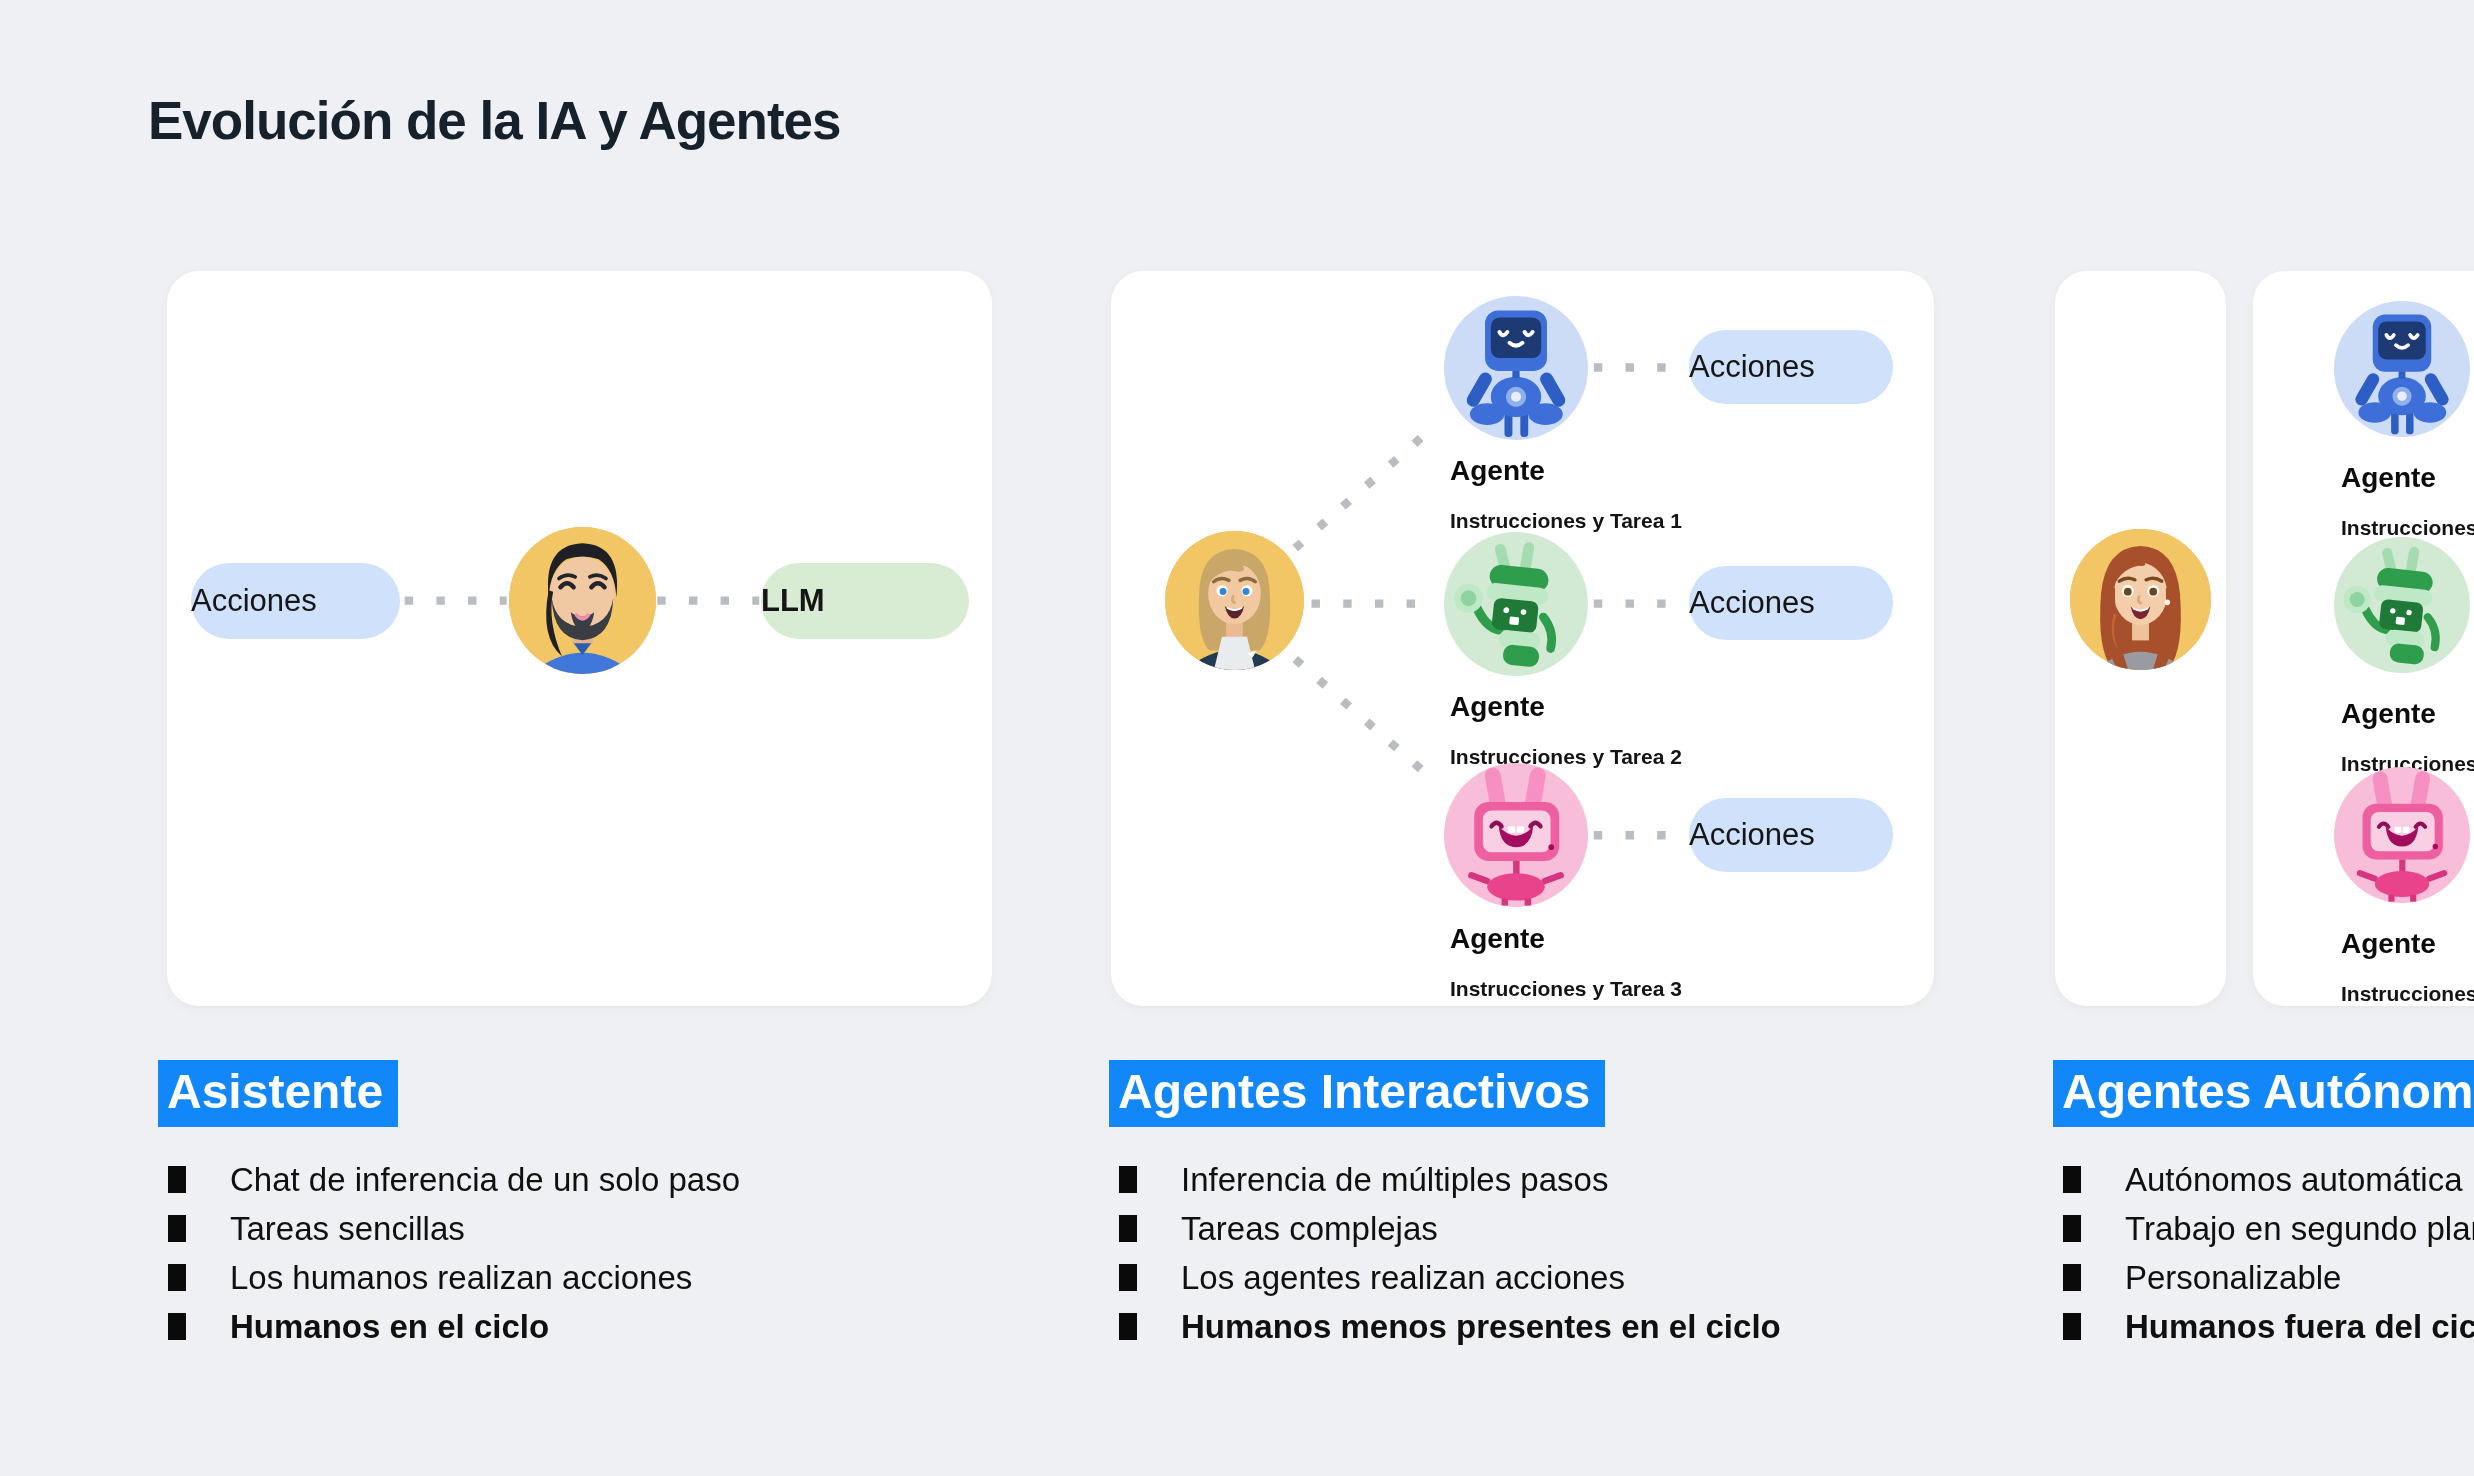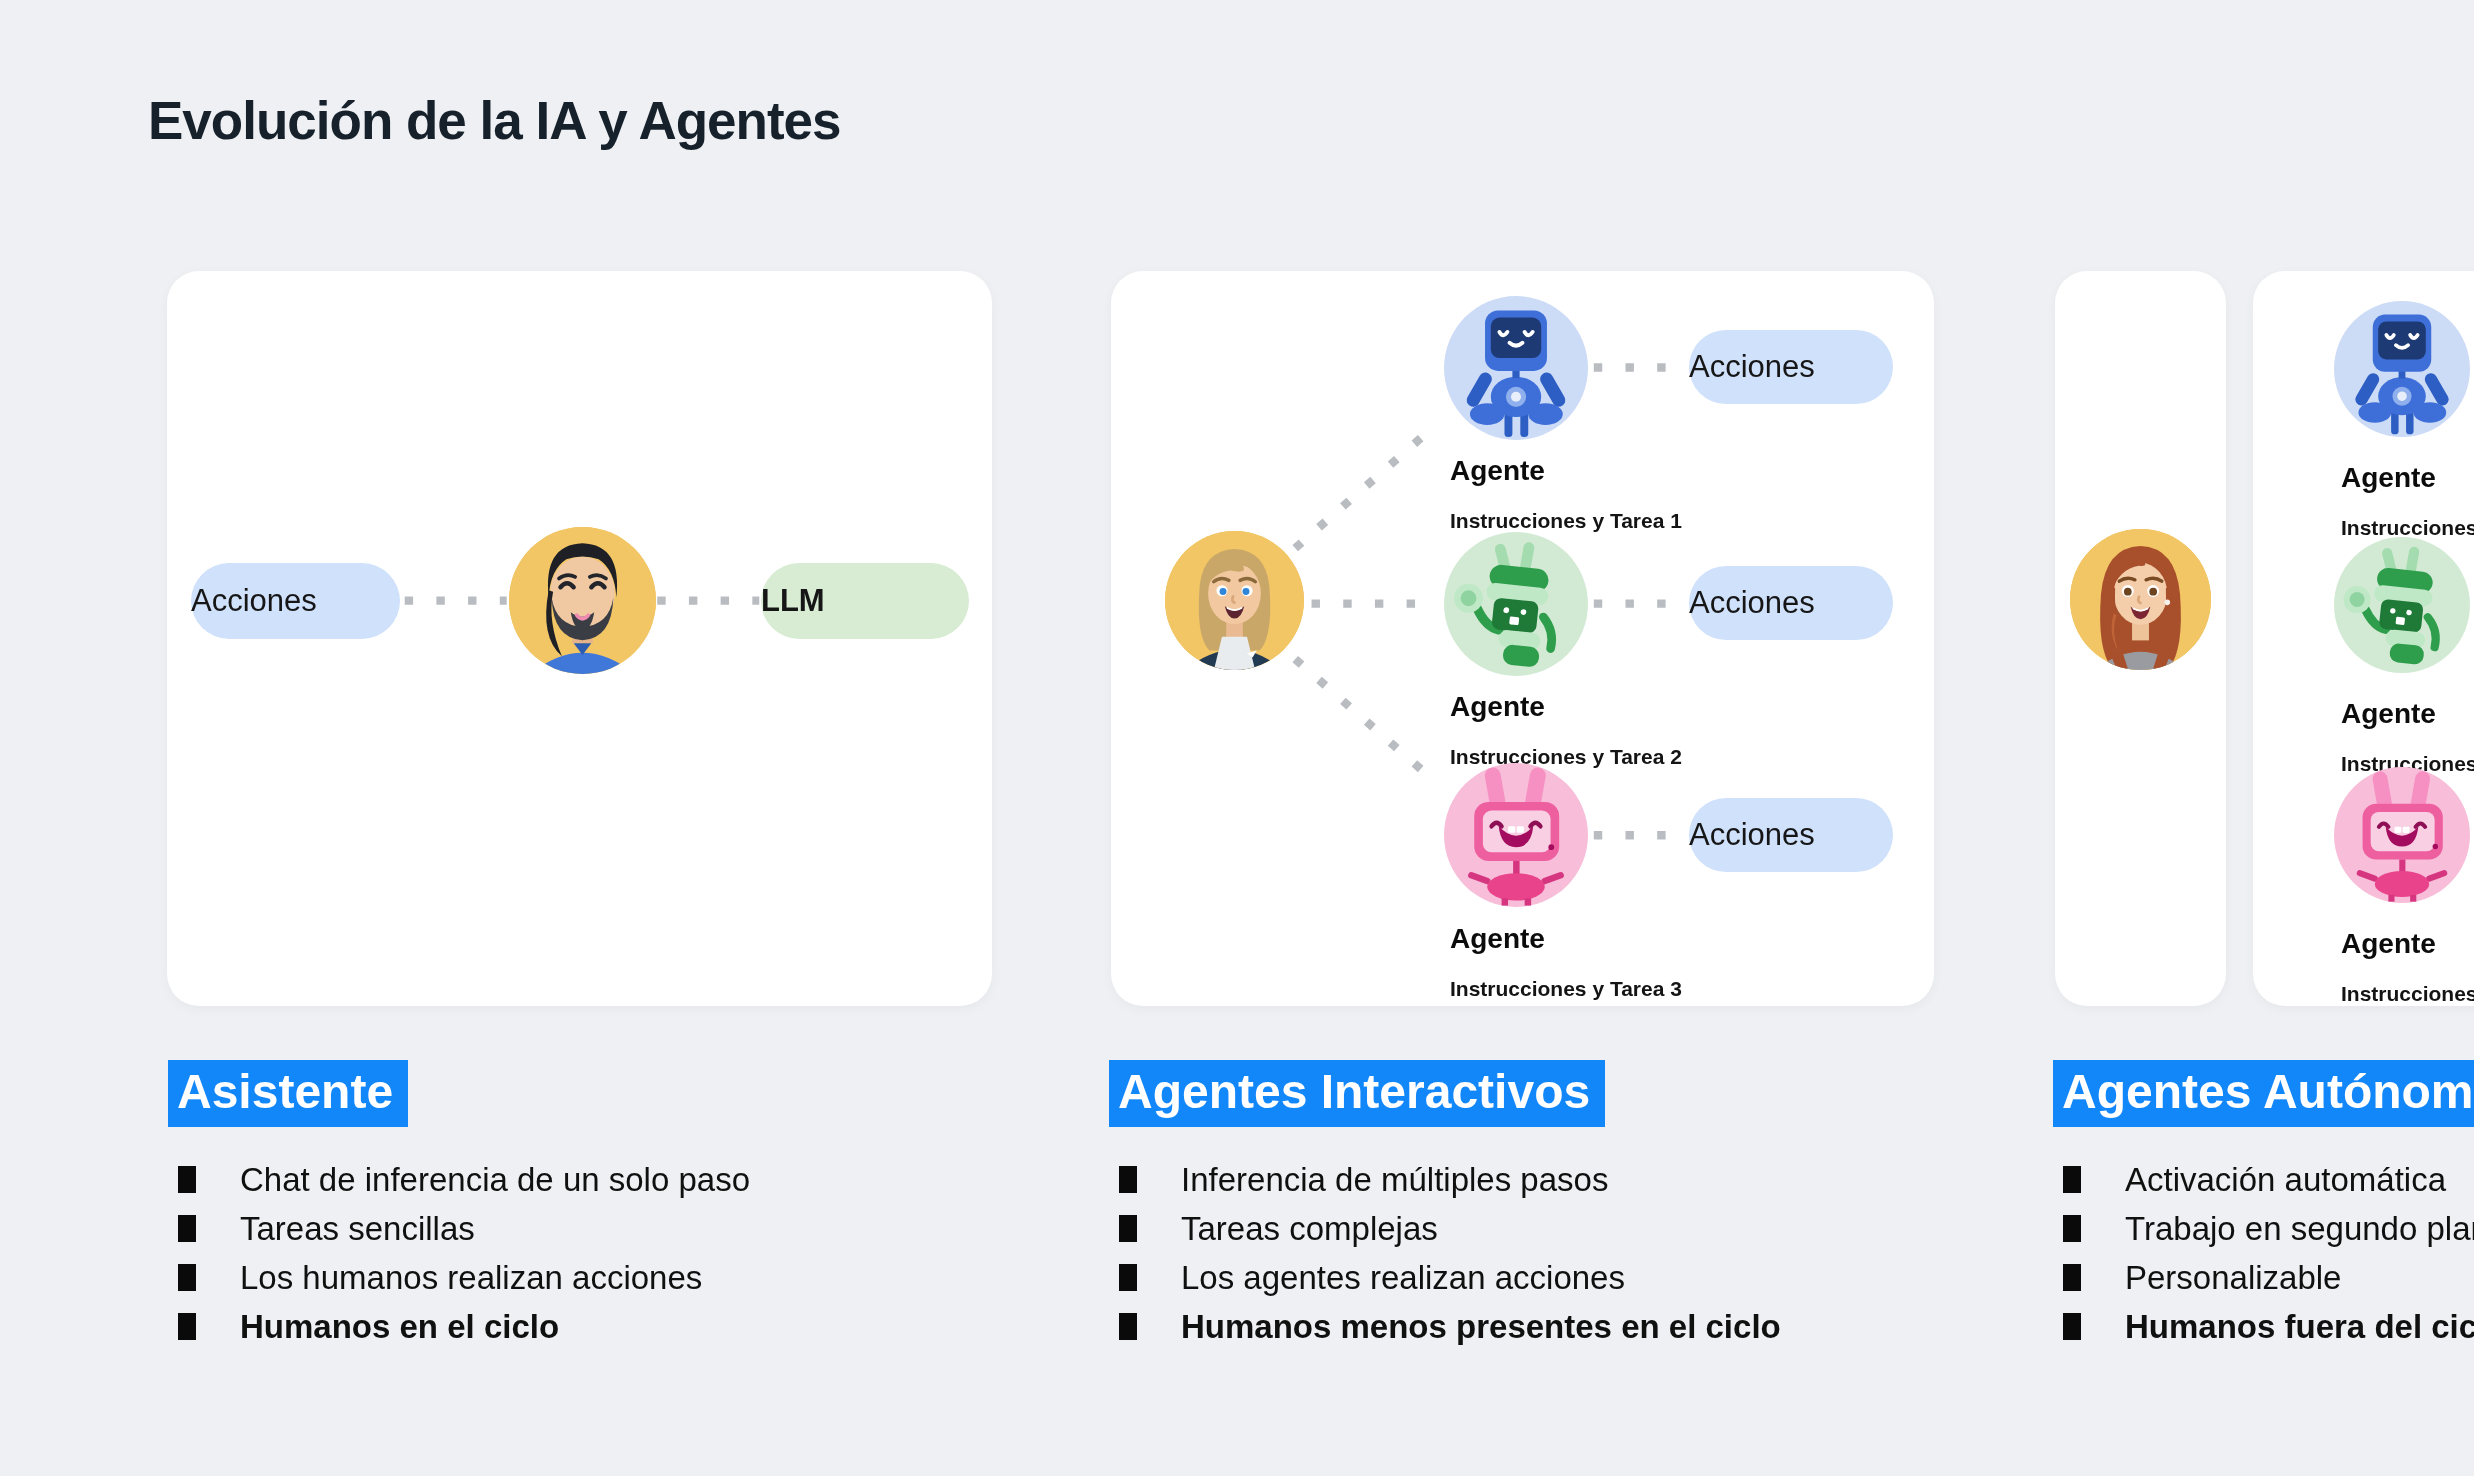--- a/index.html
+++ b/index.html
@@ -49,21 +49,21 @@
   .agent-name{font-size:28px;font-weight:700;line-height:1.15;}
   .agent-task{font-size:21px;font-weight:700;line-height:1.3;margin-top:20px;color:#141414;}
   .caption{position:absolute;top:1060px;width:921px;}
   .hl{
     display:inline-block;
     background:var(--color-heading_bg,#1287fa);
     color:var(--color-heading_text,#ffffff);
     font-size:48px;font-weight:700;line-height:1.0;
     padding:8px 15px 11px 9px;margin:0;
   }
-  .cap1{left:168px;}
+  .cap1{left:158px;}
   .cap2{left:1109px;}
   .cap3{left:2053px;}
   .bullets{list-style:none;margin:28px 0 0 0;padding:0;}
   .bullets li{
     display:flex;align-items:center;height:49px;
     font-size:33px;color:var(--color-body_text,#101010);
   }
   .bullets li.b-bold{font-weight:700;}
   .sq{
     flex:none;width:18px;height:27px;
@@ -370,21 +370,21 @@
           <span>Humanos menos presentes en el ciclo</span>
         </li>
     </ul>
   </div>
 
   <div class="caption cap3">
     <h2 class="hl">Agentes Autónomos</h2>
     <ul class="bullets">
       <li>
           <span class="sq"></span>
-          <span>Activación automática</span>
+          <span>Autónomos automática</span>
         </li>
       <li>
           <span class="sq"></span>
           <span>Trabajo en segundo plano</span>
         </li>
       <li>
           <span class="sq"></span>
           <span>Personalizable</span>
         </li>
       <li class="b-bold">

